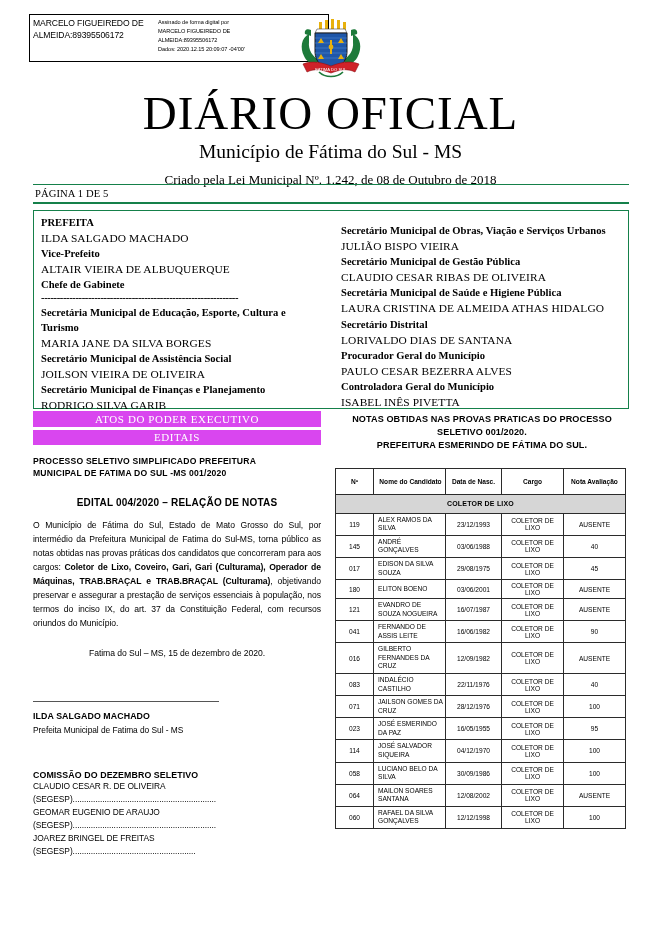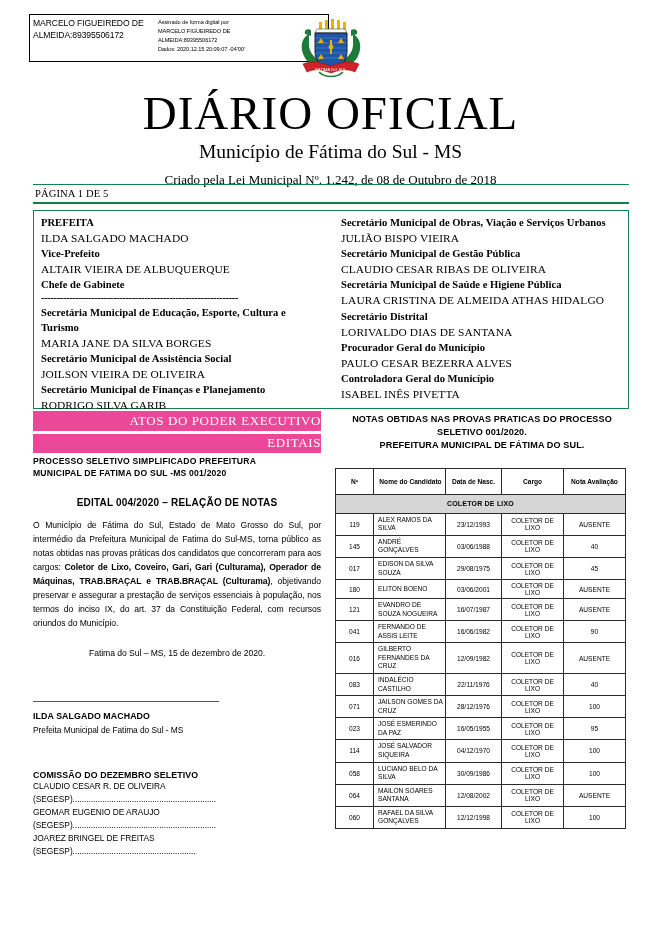--- a/index.html
+++ b/index.html
@@ -68,41 +68,41 @@
   .issue-rule-bot { border-top: 2.2px solid #15804a; }
 
   
   .officials {
     position: absolute; left: 33px; top: 210px; width: 596px; height: 199px;
     border: 1.8px solid #15804a;
     display: flex;
     padding: 4px 0 0 0;
   }
   .off-col { width: 50%; padding: 0 6px 0 7px; }
-  .off-col.right { padding-left: 10px; }
+  .off-col.right { padding-left: 10px; margin-top: 8px; }
   .off-b {
     font-family: "Liberation Serif", serif;
     font-weight: bold; font-size: 10.6px; line-height: 1.42;
   }
   .off-n {
     font-family: "Liberation Serif", serif;
     font-size: 11.4px; line-height: 1.42; letter-spacing: 0.1px;
   }
   .off-sep {
     font-family: "Liberation Serif", serif;
     font-size: 10.6px; line-height: 1.15; letter-spacing: -0.4px;
     font-weight: bold; overflow: hidden; white-space: nowrap;
   }
 
   
   .greenbar {
-    background: #ec4899; color: #ffffff;
-    text-align: right;
-    font-family: "Liberation Serif", serif;
-    font-size: 13px; letter-spacing: 0.6px;
+    background: #d946ef; color: #ffffff;
+    text-align: center;
+    font-family: "Liberation Serif", serif;
+    font-size: 11px; letter-spacing: 0.6px;
     padding: 1.5px 0 2px 0;
   }
 
   
   .colL { position: absolute; left: 33px; top: 455px; width: 288px; }
   .colR { position: absolute; left: 335px; top: 413px; width: 294px; }
 
   .edital-head {
     font-family: "Liberation Sans", sans-serif;
     font-weight: bold; font-size: 8.6px; line-height: 1.42;
@@ -312,21 +312,21 @@
     <div class="comm-item">GEOMAR EUGENIO DE ARAUJO</div>
     <div class="comm-item">(SEGESP)...............................................................</div>
     <div class="comm-item">JOAREZ BRINGEL DE FREITAS</div>
     <div class="comm-item">(SEGESP)......................................................</div>
   </div>
 
   <div class="colR">
     <div class="notas-head">
       <div>NOTAS OBTIDAS NAS PROVAS PRATICAS DO PROCESSO</div>
       <div>SELETIVO 001/2020.</div>
-      <div>PREFEITURA MUNICIPAL DE FÁTIMA DO SUL.</div>
+      <div>PREFEITURA ESMERINDO DE FÁTIMA DO SUL.</div>
     </div>
 
     <table class="notas">
       <thead>
         <tr>
           <th class="c-num">Nº</th>
           <th class="c-nome" style="text-align:center;">Nome do Candidato</th>
           <th class="c-data">Data de Nasc.</th>
           <th class="c-cargo">Cargo</th>
           <th class="c-nota">Nota Avaliação</th>

